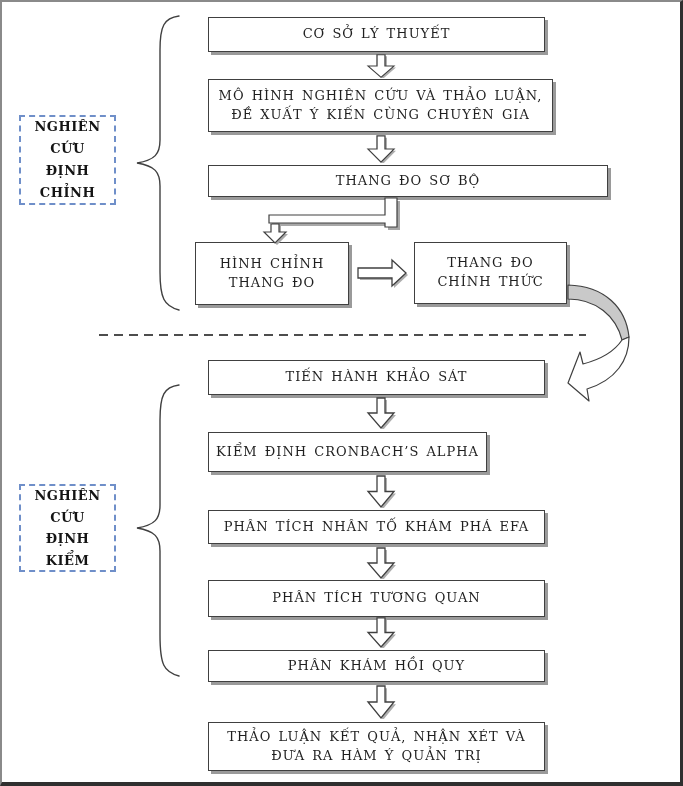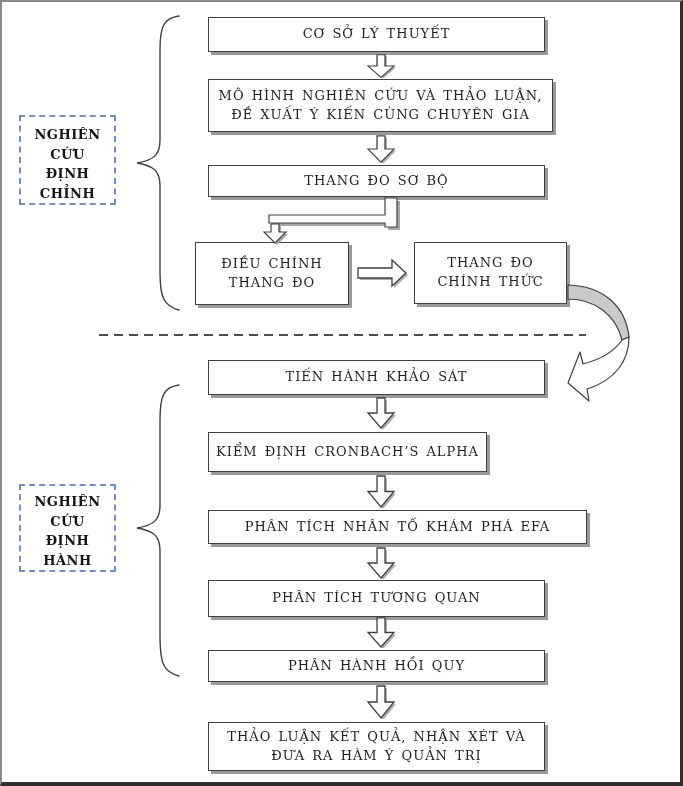--- a/index.html
+++ b/index.html
@@ -27,21 +27,21 @@
     word-spacing:2px;
     color:#1f1f1f;
     line-height:1.45;
     box-sizing:border-box;
   }
   .plabel{
     position:absolute;
     border:2px dashed #6f8fc9;
     background:#fff;
     display:flex;flex-direction:column;
-    align-items:center;justify-content:flex-end;
+    align-items:center;justify-content:space-between;
     text-align:center;
     font-weight:bold;
     font-size:13px;
     letter-spacing:.5px;
     color:#141414;
     line-height:1.5;
     box-sizing:border-box;
   }
   .svgabs{position:absolute;}
   .divider{
@@ -66,73 +66,73 @@
     <div>NGHIÊN</div>
     <div>CỨU</div>
     <div>ĐỊNH</div>
     <div>CHỈNH</div>
   </div>
 
   <div class="plabel" style="left:17px;top:482px;width:97px;height:88px">
     <div>NGHIÊN</div>
     <div>CỨU</div>
     <div>ĐỊNH</div>
-    <div>HÀNH</div>
+    <div>KIỂM</div>
   </div>
 
   <svg class="svgabs" style="left:125px;top:10px" width="60" height="305" viewBox="125 10 60 305">
     <path class="brace" d="M 177 14 C 162 16 158 24 158 48 L 158 138 C 158 152 153 158 135 161 C 153 164 158 170 158 184 L 158 270 C 158 296 162 304 177 308"></path>
   </svg>
   <svg class="svgabs" style="left:125px;top:378px" width="60" height="302" viewBox="125 378 60 302">
     <path class="brace" d="M 177 383 C 162 385 158 393 158 418 L 158 503 C 158 517 153 523 135 526 C 153 529 158 535 158 549 L 158 633 C 158 663 162 670 177 674"></path>
   </svg>
 
   <div class="divider"></div>
 
   <div class="box" style="left:206px;top:15px;width:337px;height:35px">
     <div>CƠ SỞ LÝ THUYẾT</div>
   </div>
 
   <div class="box" style="left:206px;top:77px;width:345px;height:53px">
     <div>MÔ HÌNH NGHIÊN CỨU VÀ THẢO LUẬN,</div>
     <div>ĐỀ XUẤT Ý KIẾN CÙNG CHUYÊN GIA</div>
   </div>
 
-  <div class="box" style="left:206px;top:163px;width:337px;height:32px">
+  <div class="box" style="left:206px;top:163px;width:400px;height:32px">
     <div>THANG ĐO SƠ BỘ</div>
   </div>
 
   <div class="box" style="left:193px;top:240px;width:154px;height:63px">
-    <div>ĐIỀU CHÍNH</div>
+    <div>HÌNH CHỈNH</div>
     <div>THANG ĐO</div>
   </div>
 
   <div class="box" style="left:412px;top:240px;width:153px;height:62px">
     <div>THANG ĐO</div>
     <div>CHÍNH THỨC</div>
   </div>
 
   <div class="box" style="left:206px;top:358px;width:337px;height:35px">
     <div>TIẾN HÀNH KHẢO SÁT</div>
   </div>
 
   <div class="box" style="left:206px;top:430px;width:279px;height:40px">
     <div>KIỂM ĐỊNH CRONBACH’S ALPHA</div>
   </div>
 
-  <div class="box" style="left:206px;top:508px;width:379px;height:34px">
+  <div class="box" style="left:206px;top:508px;width:337px;height:34px">
     <div>PHÂN TÍCH NHÂN TỐ KHÁM PHÁ EFA</div>
   </div>
 
   <div class="box" style="left:206px;top:578px;width:337px;height:37px">
     <div>PHÂN TÍCH TƯƠNG QUAN</div>
   </div>
 
   <div class="box" style="left:206px;top:648px;width:337px;height:32px">
-    <div>PHÂN HÀNH HỒI QUY</div>
+    <div>PHÂN KHÁM HỒI QUY</div>
   </div>
 
   <div class="box" style="left:206px;top:720px;width:337px;height:49px">
     <div>THẢO LUẬN KẾT QUẢ, NHẬN XÉT VÀ</div>
     <div>ĐƯA RA HÀM Ý QUẢN TRỊ</div>
   </div>
 
   <svg class="svgabs" style="left:363px;top:52px" width="32" height="24" viewBox="0 0 32 32" preserveAspectRatio="none">
     <path class="arrow-shadow" d="M14 3 h8 v15 h9 L18 33 L5 18 h9 Z"></path>
     <path class="arrow-main" d="M12 1 h8 v15 h9 L16 31 L3 16 h9 Z"></path>

